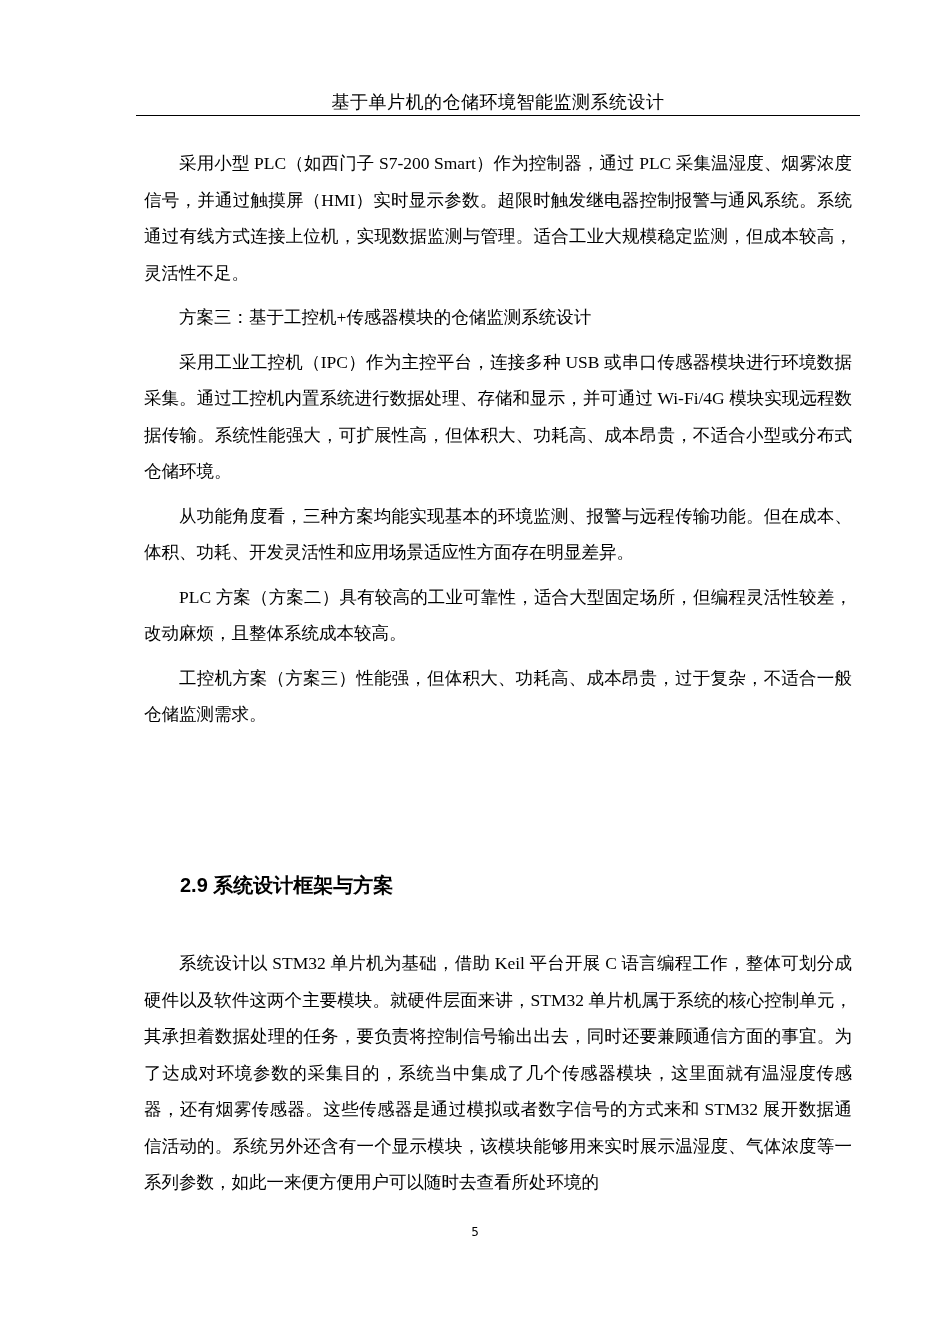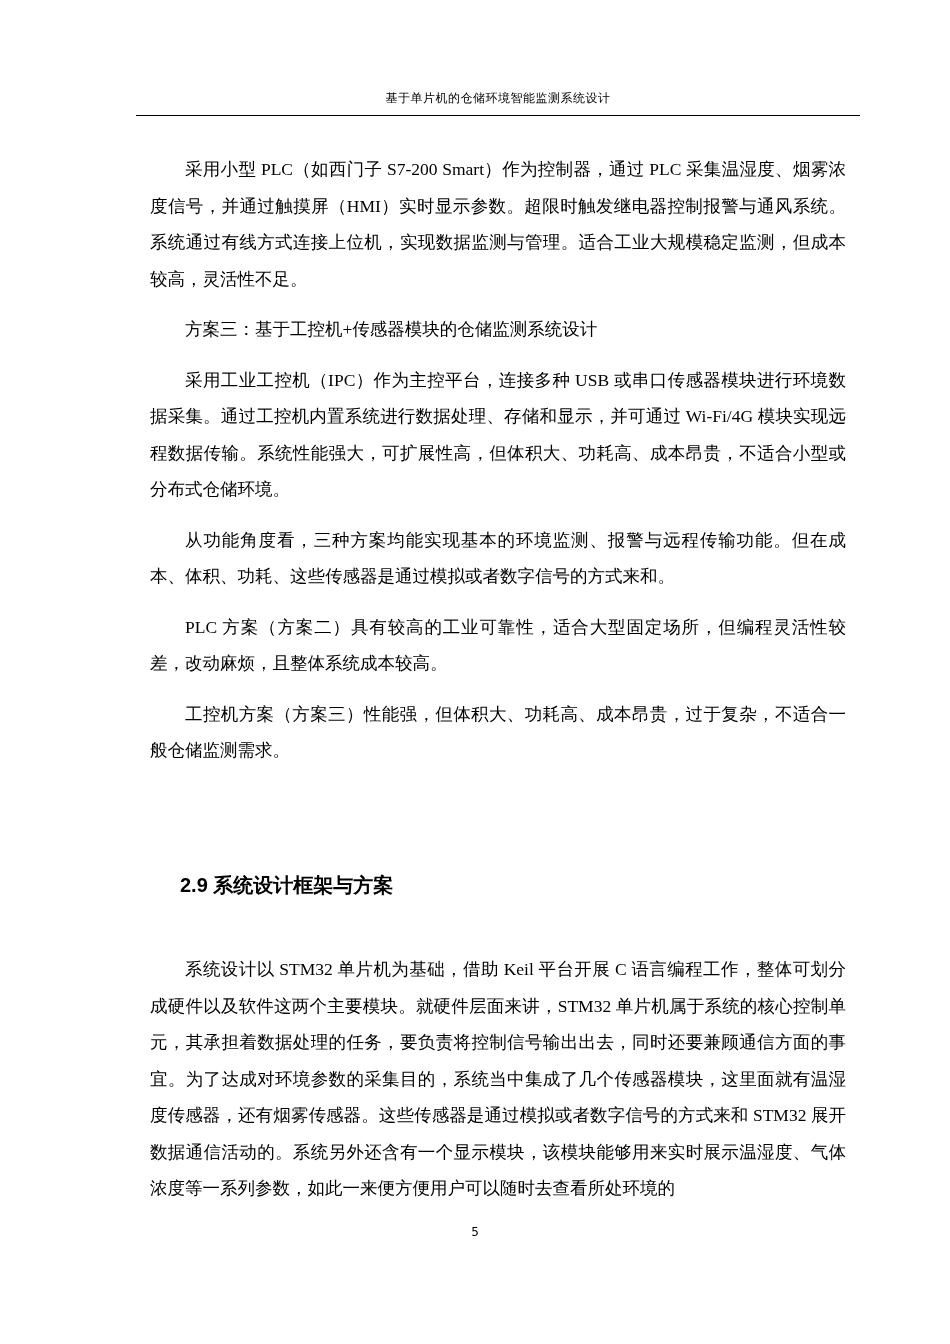--- a/index.html
+++ b/index.html
@@ -1,42 +1,42 @@
 <!DOCTYPE html>
 <html><head>
 <meta charset="utf-8">
 <style>
   html, body { margin: 0; padding: 0; background: #ffffff; }
   body { width: 950px; height: 1344px; position: relative; overflow: hidden;
          font-family: "Liberation Serif", "DejaVu Serif", serif; color: #000; }
   .page-header { position: absolute; left: 136px; top: 90px; width: 724px;
-                 text-align: center; font-size: 12px; letter-spacing: 0.5px; }
+                 text-align: center; font-size: 18px; letter-spacing: 0.5px; }
   .header-rule { position: absolute; left: 136px; top: 115px; width: 724px;
                  height: 0; border-top: 1.3px solid #000; }
   .body-block { position: absolute; left: 136px; width: 724px; font-size: 17.5px;
                 line-height: 36.5px; text-align: justify; text-align-last: left; }
-  .para { margin: 14px; text-indent: 35px; }
+  .para { margin: 8px; text-indent: 35px; }
   .section-heading { position: absolute; left: 180px; top: 872px;
                      font-family: "Liberation Sans", "DejaVu Sans", sans-serif;
                      font-weight: bold; font-size: 20px; }
   .page-number { position: absolute; left: 0; width: 1024px; top: 1225px;
                  text-align: center; font-size: 12px;
                  font-family: "DejaVu Sans", sans-serif; }
 </style>
 </head>
 <body>
 
 <div class="page-header" data-name="page-header-title">基于单片机的仓储环境智能监测系统设计</div>
 <div class="header-rule" data-name="header-divider"></div>
 
 <div class="body-block" style="top:137px;" data-name="body-text-upper">
   <p class="para" style="text-indent:0;" data-name="paragraph-plc-scheme">采用小型 PLC（如西门子 S7-200 Smart）作为控制器，通过 PLC 采集温湿度、烟雾浓度信号，并通过触摸屏（HMI）实时显示参数。超限时触发继电器控制报警与通风系统。系统通过有线方式连接上位机，实现数据监测与管理。适合工业大规模稳定监测，但成本较高，灵活性不足。</p>
   <p class="para" data-name="paragraph-scheme-three-title">方案三：基于工控机+传感器模块的仓储监测系统设计</p>
   <p class="para" data-name="paragraph-ipc-scheme">采用工业工控机（IPC）作为主控平台，连接多种 USB 或串口传感器模块进行环境数据采集。通过工控机内置系统进行数据处理、存储和显示，并可通过 Wi-Fi/4G 模块实现远程数据传输。系统性能强大，可扩展性高，但体积大、功耗高、成本昂贵，不适合小型或分布式仓储环境。</p>
-  <p class="para" data-name="paragraph-function-comparison">从功能角度看，三种方案均能实现基本的环境监测、报警与远程传输功能。但在成本、体积、功耗、这些传感器是通过模拟或者数字信号的方式来和。</p>
+  <p class="para" data-name="paragraph-function-comparison">从功能角度看，三种方案均能实现基本的环境监测、报警与远程传输功能。但在成本、体积、功耗、开发灵活性和应用场景适应性方面存在明显差异。</p>
   <p class="para" data-name="paragraph-plc-evaluation">PLC 方案（方案二）具有较高的工业可靠性，适合大型固定场所，但编程灵活性较差，改动麻烦，且整体系统成本较高。</p>
   <p class="para" data-name="paragraph-ipc-evaluation">工控机方案（方案三）性能强，但体积大、功耗高、成本昂贵，过于复杂，不适合一般仓储监测需求。</p>
 </div>
 
 <div class="section-heading" data-name="section-heading">2.9 系统设计框架与方案</div>
 
 <div class="body-block" style="top:937px;" data-name="body-text-section">
   <p class="para" data-name="paragraph-system-design">系统设计以 STM32 单片机为基础，借助 Keil 平台开展 C 语言编程工作，整体可划分成硬件以及软件这两个主要模块。就硬件层面来讲，STM32 单片机属于系统的核心控制单元，其承担着数据处理的任务，要负责将控制信号输出出去，同时还要兼顾通信方面的事宜。为了达成对环境参数的采集目的，系统当中集成了几个传感器模块，这里面就有温湿度传感器，还有烟雾传感器。这些传感器是通过模拟或者数字信号的方式来和 STM32 展开数据通信活动的。系统另外还含有一个显示模块，该模块能够用来实时展示温湿度、气体浓度等一系列参数，如此一来便方便用户可以随时去查看所处环境的</p>
 </div>
 

